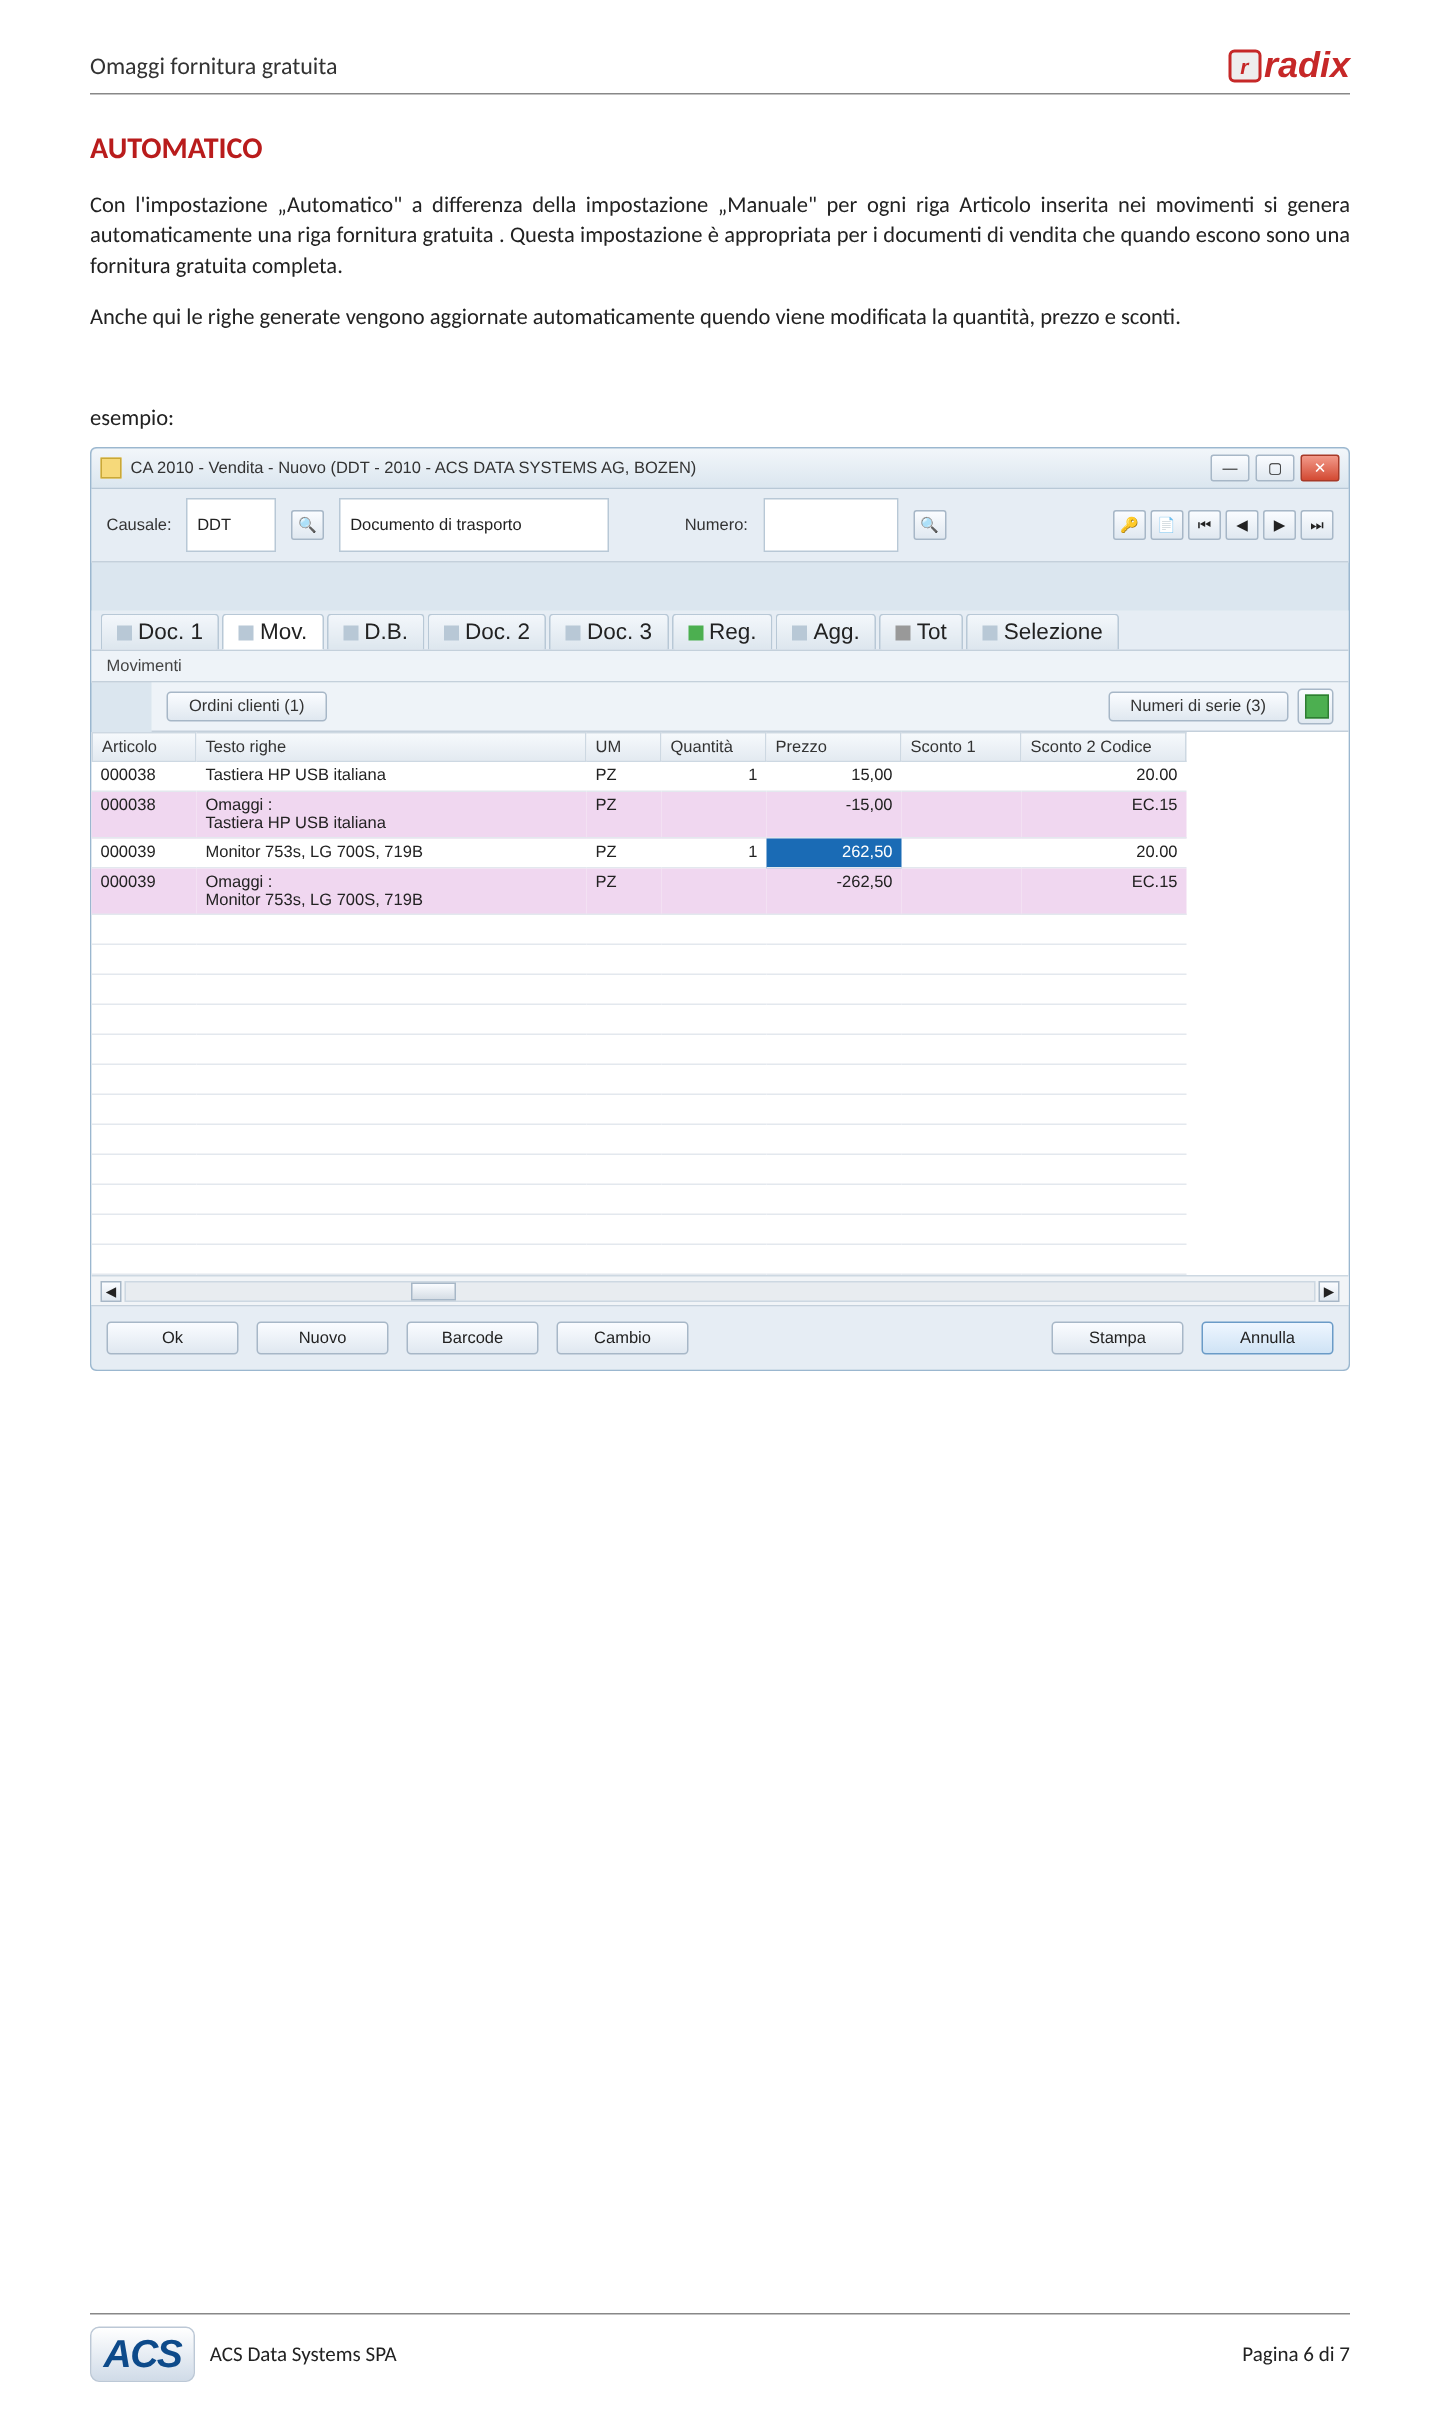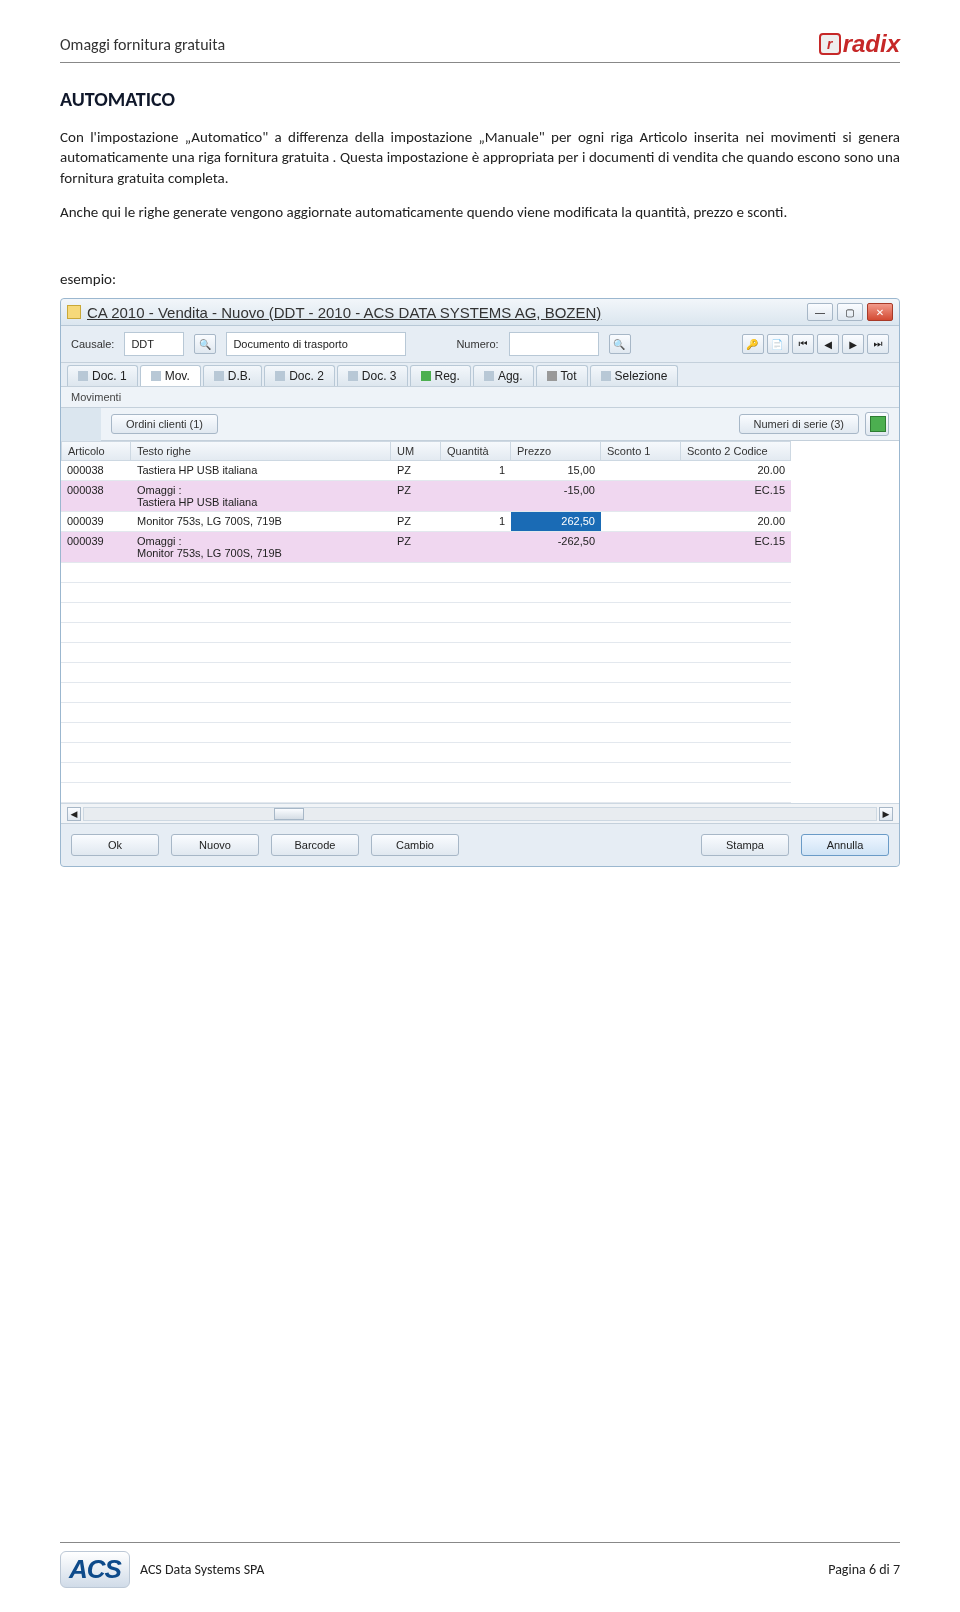--- a/index.html
+++ b/index.html
@@ -38,21 +38,21 @@
     width: 22px; height: 22px;
     background: #eee;
     border: 2px solid #c62828;
     border-radius: 4px;
     display: inline-flex;
     align-items: center; justify-content: center;
     color: #c62828;
     font-size: 14px;
   }
   h2.section {
-    color: #0f172a;
+    color: #b91c1c;
     font-size: 20px;
     font-weight: bold;
     margin-bottom: 16px;
   }
   p.body-text {
     text-align: justify;
     margin-bottom: 14px;
     line-height: 1.35;
   }
   .esempio { margin-bottom: 10px; margin-top: 48px; }
@@ -76,21 +76,21 @@
     background: linear-gradient(#f2f6fa, #dbe6ef);
     border-bottom: 1px solid #b8c8d6;
     border-radius: 4px 4px 0 0;
   }
   .titlebar-left { display: flex; align-items: center; gap: 6px; }
   .win-icon {
     width: 14px; height: 14px;
     background: #f6d97a;
     border: 1px solid #c9a838;
   }
-  .titlebar-title { color: #333; font-size: 15px; text-decoration: underline; }
+  .titlebar-title { color: #333; font-size: 11px; }
   .win-controls { display: flex; gap: 4px; }
   .win-btn {
     width: 26px; height: 18px;
     background: linear-gradient(#fafcff,#e0e8f0);
     border: 1px solid #a7b7c7;
     border-radius: 2px;
     display: flex; align-items: center; justify-content: center;
     font-size: 10px;
   }
   .win-btn.close { background: linear-gradient(#f29a8a,#d34a33); color:#fff; border-color:#a73a28;}
@@ -99,39 +99,40 @@
     align-items: center;
     padding: 6px 10px;
     gap: 10px;
     border-bottom: 1px solid #c4d0db;
     background: #e6edf4;
   }
   .label { color: #333; }
   .field {
     background: #fff;
     border: 1px solid #b8c8d6;
-    height: 24px;
+    height: 36px;
     padding: 2px 6px;
     display: flex; align-items: center;
   }
   .mini-btn {
     width: 22px; height: 20px;
     background: linear-gradient(#fafcff,#e0e8f0);
     border: 1px solid #a7b7c7;
     border-radius: 2px;
     display: flex; align-items: center; justify-content: center;
     font-size: 10px;
   }
   .tabstrip {
     display: flex;
     background: #e6edf4;
     padding: 2px 6px 0 6px;
     gap: 2px;
     border-bottom: 1px solid #c4d0db;
-    font-size: 12px;
+    font-size: 15px;
+    margin-top: 32px;
   }
   .tab {
     padding: 3px 10px;
     background: linear-gradient(#f3f7fb,#dde6ee);
     border: 1px solid #b8c8d6;
     border-bottom: none;
     border-radius: 3px 3px 0 0;
     display: flex; align-items: center; gap: 4px;
   }
   .tab.active { background: #fff; font-weight: normal; }

